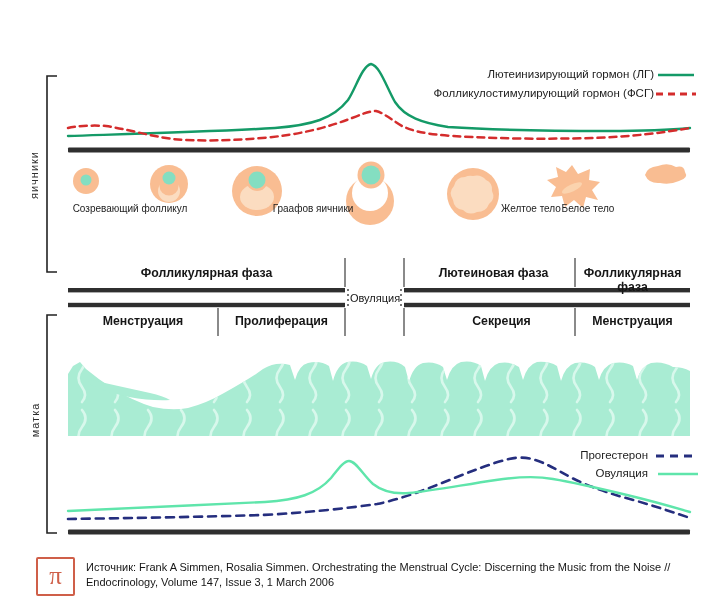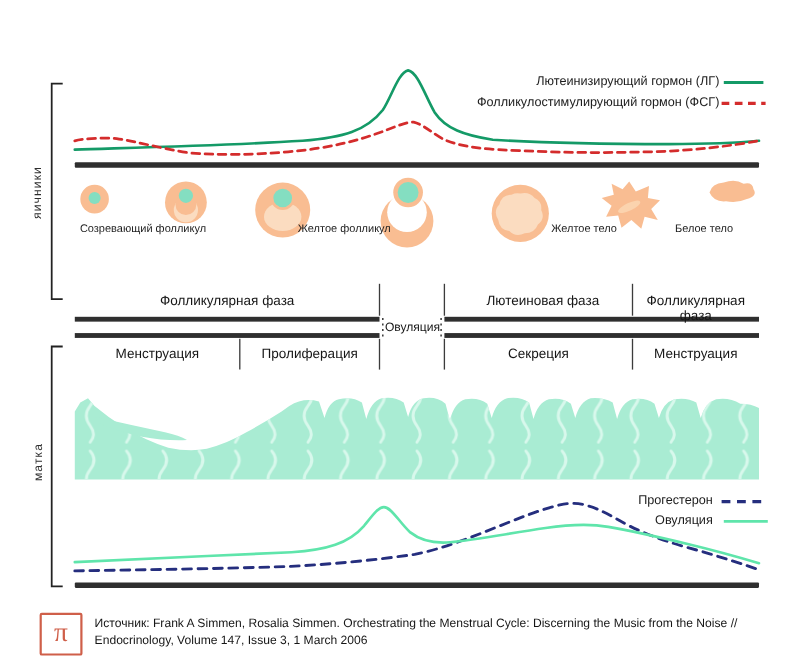--- a/index.html
+++ b/index.html
@@ -5,21 +5,21 @@
   html,body{margin:0;padding:0;background:#fff;}
   .canvas{position:relative;width:716px;height:610px;background:#fff;overflow:hidden;
           font-family:"Liberation Sans",sans-serif;color:#141414;}
   .abs{position:absolute;}
   .title{left:0;top:14px;width:716px;text-align:center;font-size:21px;font-weight:800;
          letter-spacing:.4px;color:#101010;}
   .legend-label{font-size:11.5px;color:#1c1c1c;text-align:left;white-space:nowrap;}
   .rot-label{font-size:11px;letter-spacing:1px;color:#2e2e2e;text-align:center;
              transform:rotate(-90deg);}
   .stage-label{font-size:10px;line-height:13.5px;color:#1c1c1c;text-align:center;}
-  .phase-label{font-size:12.3px;color:#161616;text-align:center;height:15px;}
+  .phase-label{font-size:12.3px;color:#161616;text-align:center;height:15px;font-weight:bold;}
   .ovu-label{font-size:11px;color:#161616;text-align:center;}
   .src{font-size:11px;line-height:15px;color:#161616;}
   .pi-box{left:36px;top:557px;width:39px;height:39px;border:2px solid #cf5f49;
           border-radius:2px;display:flex;align-items:center;justify-content:center;
           box-sizing:border-box;}
   .pi-glyph{font-family:"Liberation Serif",serif;font-size:25px;line-height:1;
             color:#cf5f49;transform:translateY(-1px);}
   svg{position:absolute;left:0;top:0;}
 </style>
 </head>
@@ -118,33 +118,33 @@
   </svg>
 
 
   <div class="abs legend-label" style="right:62px;top:68px;">Лютеинизирующий гормон (ЛГ)</div>
   <div class="abs legend-label" style="right:62px;top:87px;">Фолликулостимулирующий гормон (ФСГ)</div>
 
   <div class="abs rot-label" style="left:4px;top:169px;width:60px;">яичники</div>
   <div class="abs rot-label" style="left:5px;top:414px;width:60px;">матка</div>
 
   <div class="abs stage-label" style="left:70px;top:202px;width:120px;">Созревающий фолликул</div>
-  <div class="abs stage-label" style="left:253px;top:202px;width:120px;">Желтое фолликул</div>
+  <div class="abs stage-label" style="left:253px;top:202px;width:120px;">Граафов яичники</div>
   <div class="abs stage-label" style="left:491px;top:202px;width:80px;">Желтое тело</div>
-  <div class="abs stage-label" style="left:600px;top:202px;width:80px;">Белое тело</div>
+  <div class="abs stage-label" style="left:548px;top:202px;width:80px;">Белое тело</div>
 
   <div class="abs phase-label" style="left:68px;top:266px;width:277px;">Фолликулярная фаза</div>
   <div class="abs phase-label" style="left:404px;top:266px;width:179px;">Лютеиновая фаза</div>
   <div class="abs phase-label" style="left:575px;top:266px;width:115px;">Фолликулярная фаза</div>
 
   <div class="abs ovu-label" style="left:345px;top:292px;width:60px;">Овуляция</div>
 
   <div class="abs phase-label" style="left:68px;top:314px;width:150px;">Менструация</div>
   <div class="abs phase-label" style="left:218px;top:314px;width:127px;">Пролиферация</div>
-  <div class="abs phase-label" style="left:404px;top:314px;width:171px;">Секреция</div>
+  <div class="abs phase-label" style="left:416px;top:314px;width:171px;">Секреция</div>
   <div class="abs phase-label" style="left:575px;top:314px;width:115px;">Менструация</div>
 
   <div class="abs legend-label" style="right:68px;top:449px;">Прогестерон</div>
   <div class="abs legend-label" style="right:68px;top:467px;">Овуляция</div>
 
   <div class="abs pi-box">
     <span class="pi-glyph">π</span>
   </div>
   <div class="abs src" style="left:86px;top:560px;width:615px;">Источник: Frank A Simmen, Rosalia Simmen. Orchestrating the Menstrual Cycle: Discerning the Music from the Noise //</div>
   <div class="abs src" style="left:86px;top:575px;width:615px;">Endocrinology, Volume 147, Issue 3, 1 March 2006</div>

